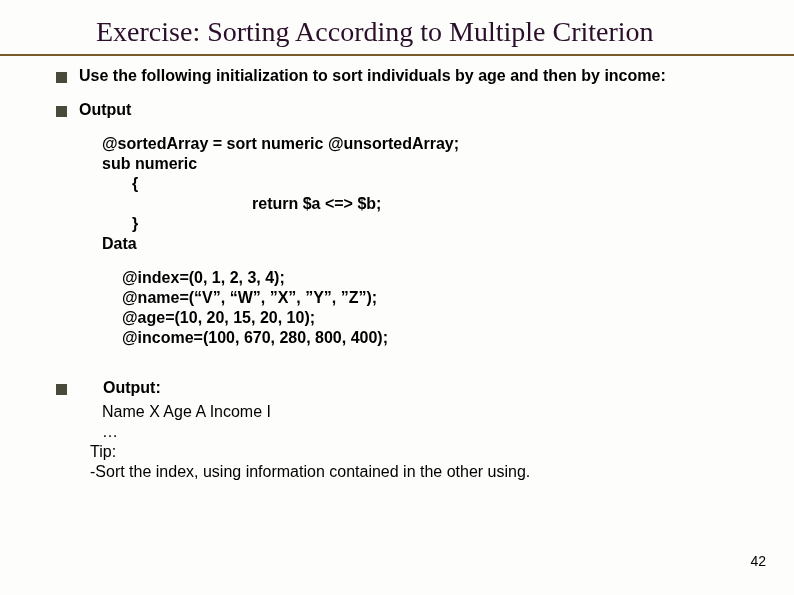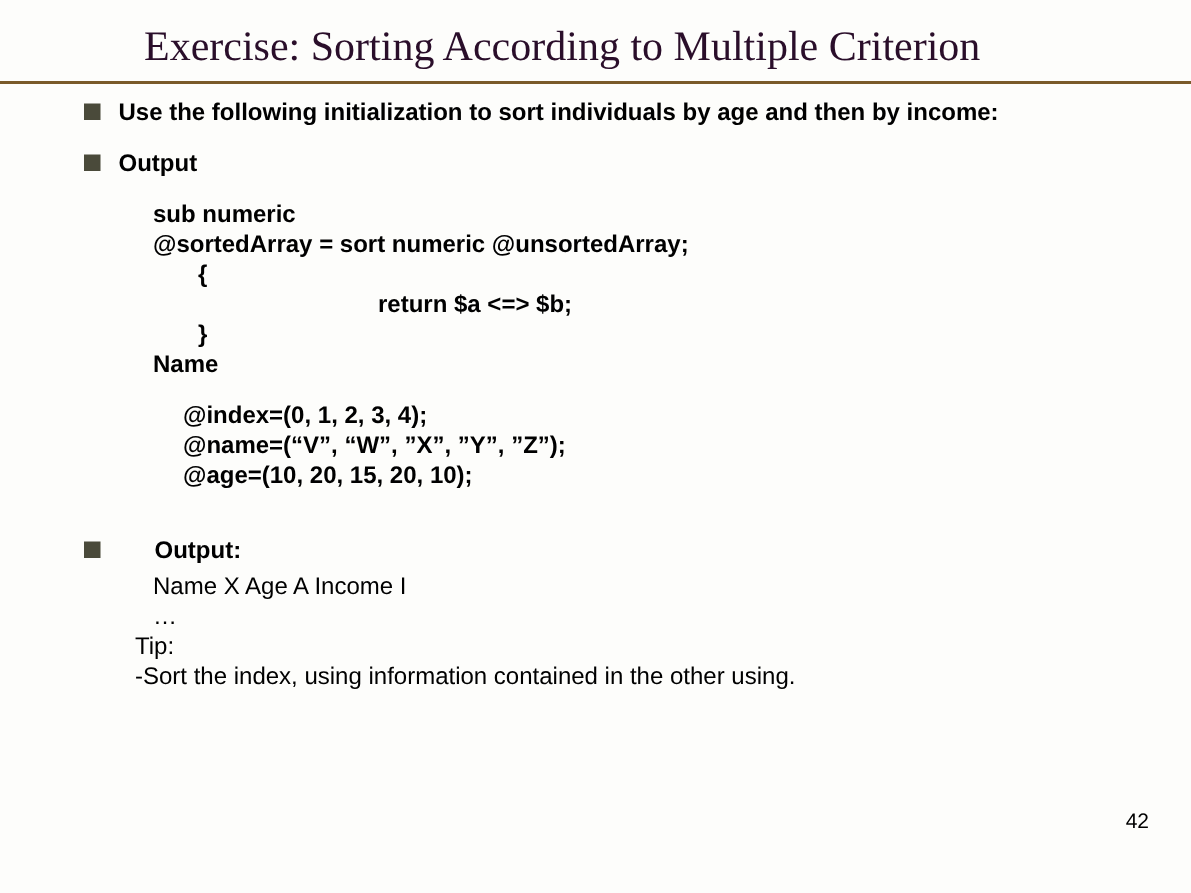--- a/index.html
+++ b/index.html
@@ -24,21 +24,21 @@
     height: 2px;
     background: #7a5a2a;
     margin: 6px 0 10px 0;
     width: 100%;
   }
   .content {
     padding: 0 56px 0 56px;
   }
   .bullet-row {
     display: flex;
-    align-items: flex-start;
+    align-items: center;
     margin-bottom: 14px;
   }
   .bullet {
     width: 11px;
     height: 11px;
     background: #4a4a3a;
     flex-shrink: 0;
     margin-top: 3px;
     margin-right: 12px;
   }
@@ -71,21 +71,21 @@
   }
   .tip {
     margin-left: 34px;
     font-size: 16px;
     font-weight: 400;
     line-height: 1.25;
   }
   .page-num {
     position: absolute;
     right: 28px;
-    bottom: 40px;
+    bottom: 26px;
     font-size: 14px;
     color: #000;
   }
 </style>
 </head>
 <body>
 
 <div class="title">Exercise: Sorting According to Multiple Criterion</div>
 <div class="underline"></div>
 
@@ -95,32 +95,33 @@
     <div class="bullet"></div>
     <div class="bullet-text">Use the following initialization to sort individuals by age and then by income:</div>
   </div>
 
   <div class="bullet-row">
     <div class="bullet"></div>
     <div class="bullet-text">Output</div>
   </div>
 
   <div class="syntax-block">
+    <div>@sortedArray = sort numeric @unsortedArray;</div>
     <div>sub numeric</div>
-    <div>@sortedArray = sort numeric @unsortedArray;</div>
     <div class="indent-brace">{</div>
     <div class="indent-return">return $a &lt;=&gt; $b;</div>
     <div class="indent-brace">}</div>
-    <div>Name</div>
+    <div>Data</div>
   </div>
 
   <div class="data-block">
     <div>@index=(0, 1, 2, 3, 4);</div>
     <div>@name=(“V”, “W”, ”X”, ”Y”, ”Z”);</div>
     <div>@age=(10, 20, 15, 20, 10);</div>
+    <div>@income=(100, 670, 280, 800, 400);</div>
   </div>
 
   <div class="bullet-row" style="margin-bottom:4px;gap:24px;">
     <div class="bullet"></div>
     <div class="bullet-text">Output:</div>
   </div>
 
   <div class="output-sub">
     <div>Name X Age A Income I</div>
     <div>…</div>

